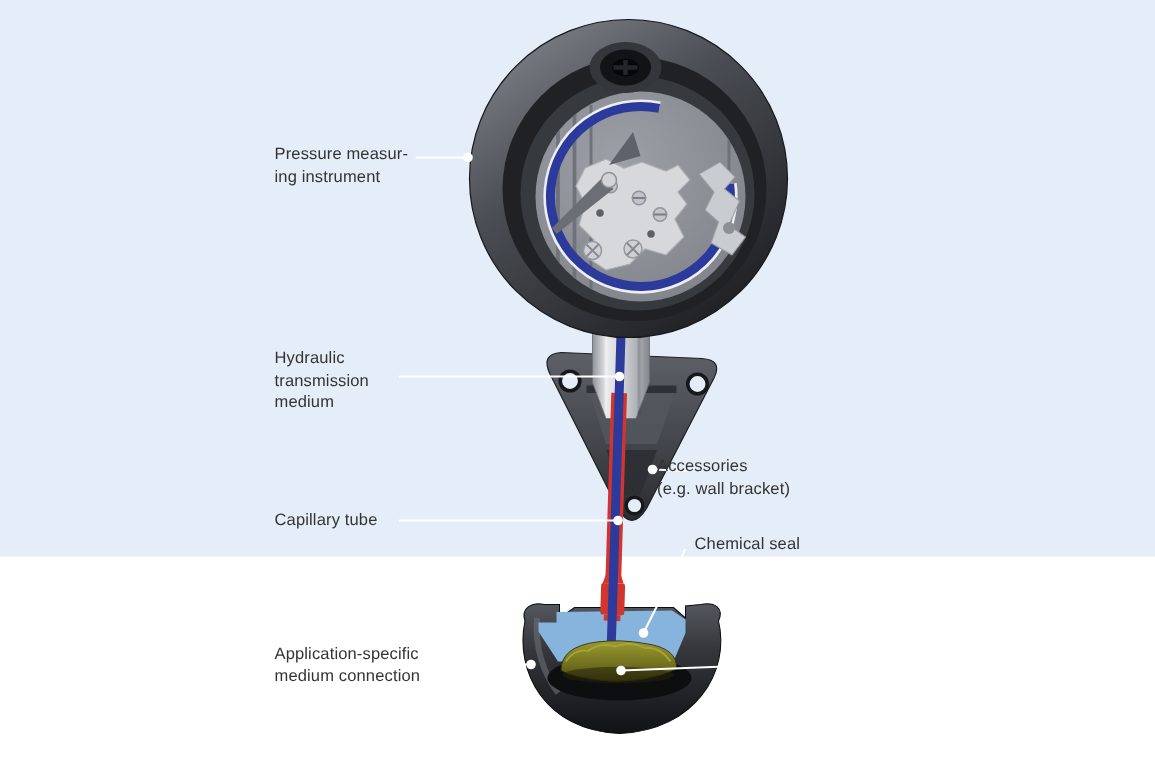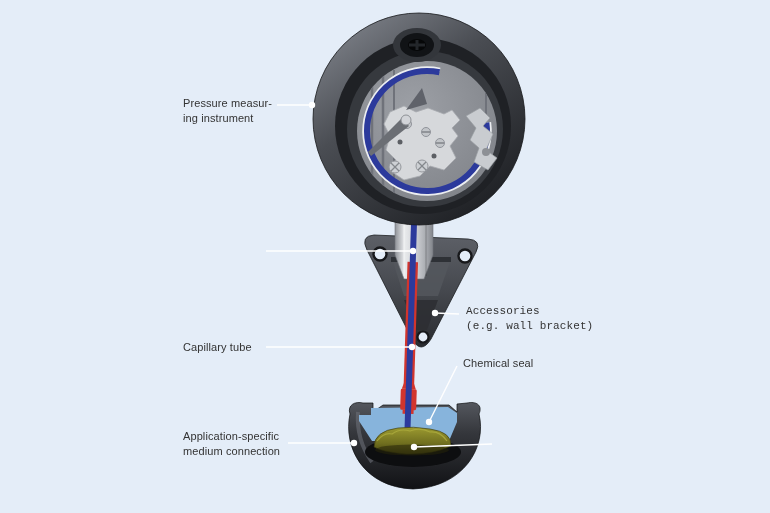--- a/index.html
+++ b/index.html
@@ -1,20 +1,20 @@
 <!DOCTYPE html>
 <html style="--background: #e4edf8; --label-text: #333333; --leader-line: #ffffff; --capillary-blue: #2c3a9c; --capillary-red: #d2352d; --fill-fluid: #87b4dc; --diaphragm-olive: #81802a; --case-dark: #3a3d42; --metal-silver: #d6d8db;"><head>
 <meta charset="utf-8">
 <style>
   html, body { margin: 0; padding: 0; }
   body { width: 770px; height: 513px; overflow: hidden; }
   .stage {
     position: relative;
     width: 770px;
-    height: 513px;
+    height: 371px;
     background: var(--background, #e4edf8);
     font-family: "Liberation Sans", "DejaVu Sans", sans-serif;
   }
   .stage svg { position: absolute; left: 0; top: 0; }
   .label {
     position: absolute;
     font-size: 11px;
     line-height: 14.5px;
     color: var(--label-text, #333333);
     white-space: pre-line;
@@ -170,19 +170,22 @@
       <circle class="leader-dot" cx="435" cy="313" r="3.2"></circle>
       <line class="leader" x1="457" y1="366" x2="429" y2="422"></line>
       <circle class="leader-dot" cx="429" cy="422" r="3.2"></circle>
       <line class="leader" x1="492" y1="444" x2="414" y2="447"></line>
       <circle class="leader-dot" cx="414" cy="447" r="3.2"></circle>
     </g>
   </svg>
 
   <div class="label" style="left:183px; top:96px;">Pressure measur-
 ing instrument</div>
+  <div class="label" style="left:183px; top:232px;">Hydraulic
+transmission
+medium</div>
   <div class="label" style="left:183px; top:340px;">Capillary tube</div>
   <div class="label" style="left:183px; top:429px;">Application-specific
 medium connection</div>
-  <div class="label" style="left:466px; top:304px;font-family:Liberation Mono, monospace;">Accessories
+  <div class="label" style="left:438px; top:304px;">Accessories
 (e.g. wall bracket)</div>
   <div class="label" style="left:463px; top:356px;">Chemical seal</div>
 </div>
 
 </body></html>

